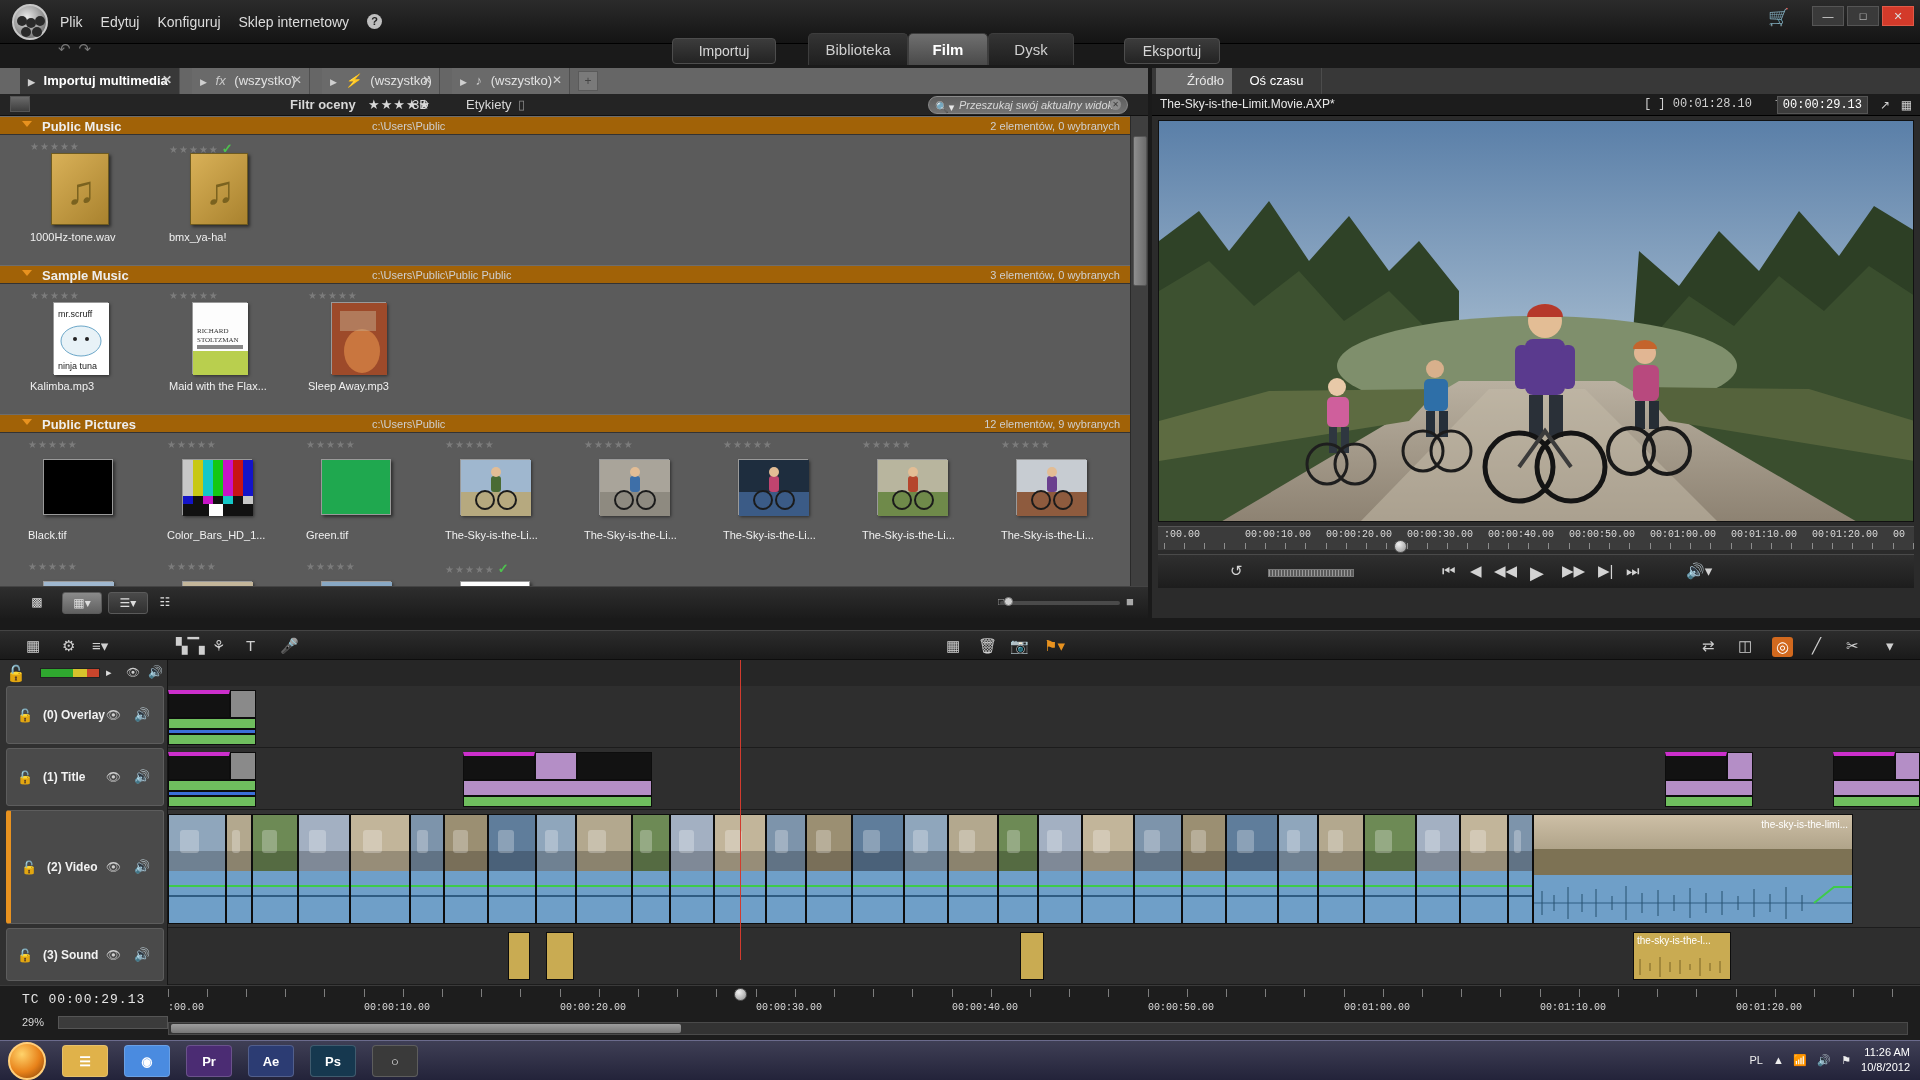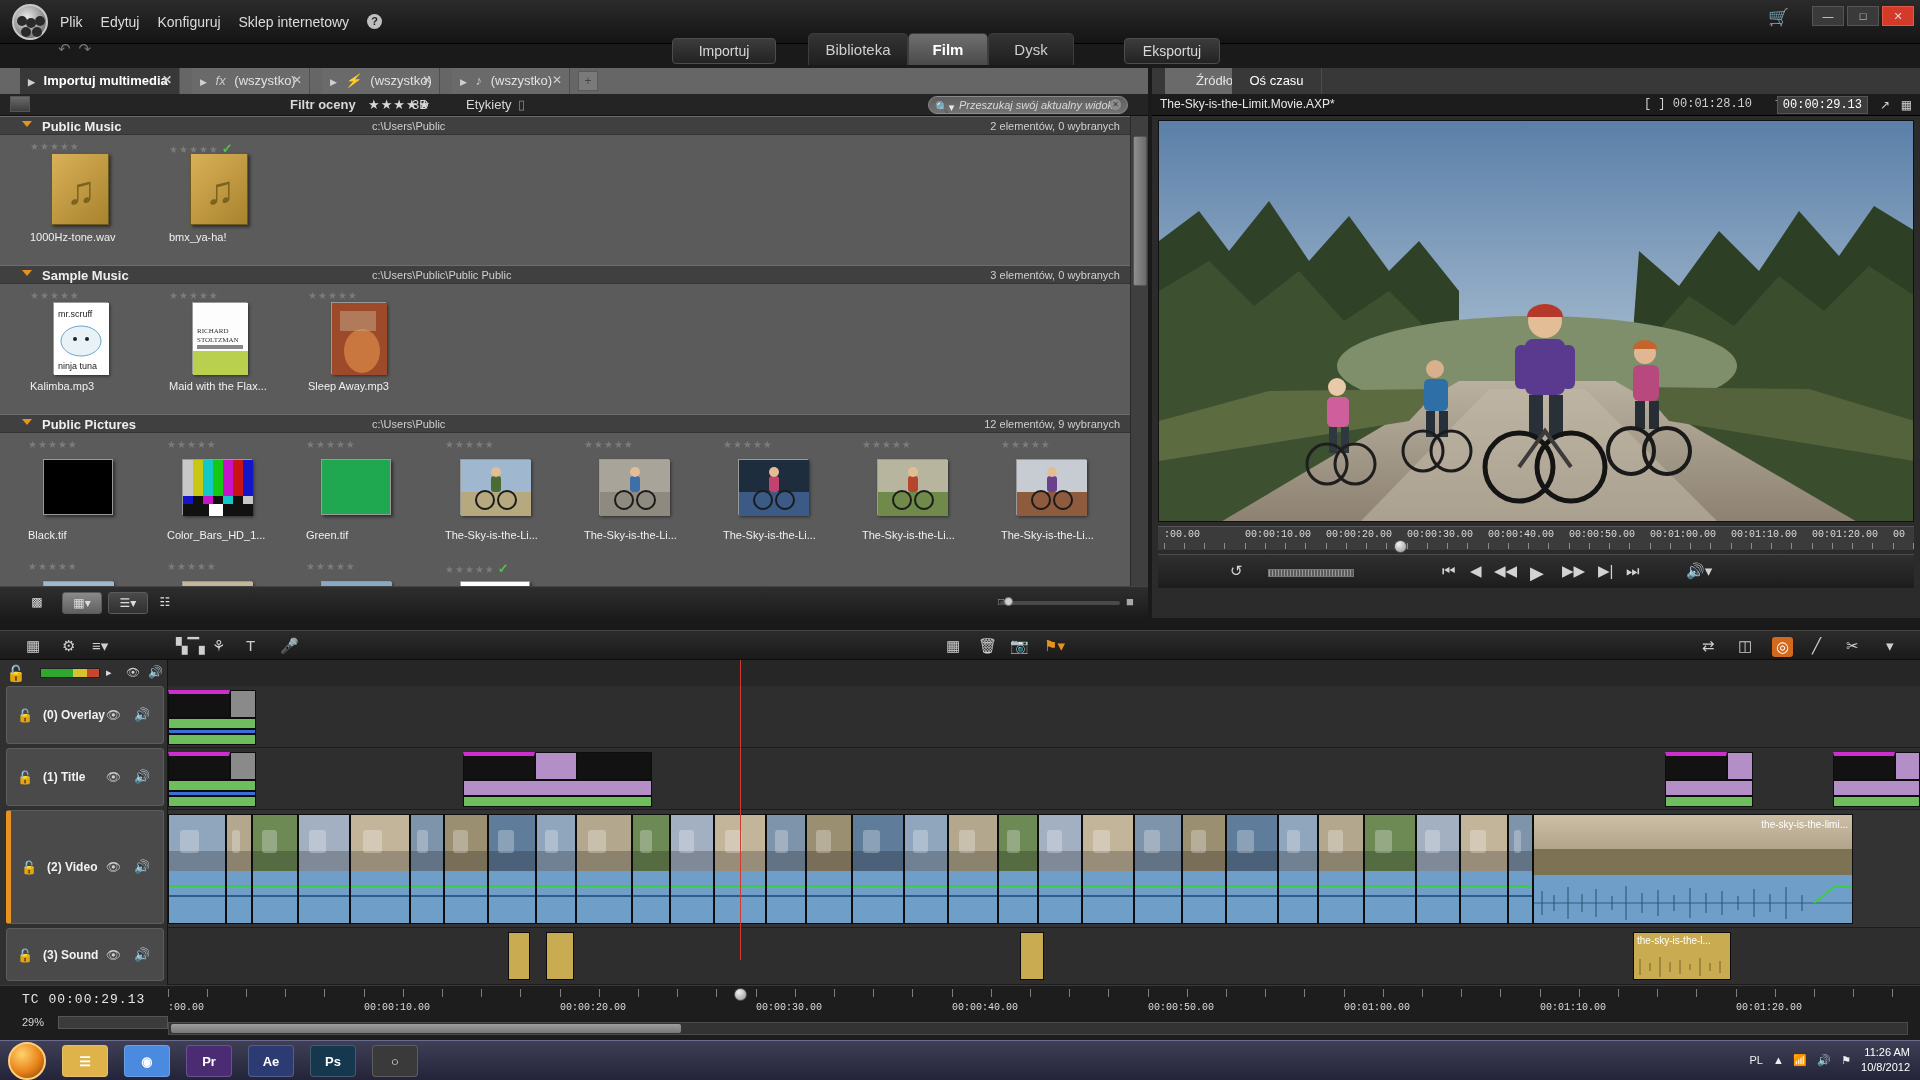--- a/index.html
+++ b/index.html
@@ -53,21 +53,21 @@
     background:linear-gradient(#5e5e5e,#727272); border:1px solid #8a8a8a; border-radius:9px;
     font-size:11px; font-style:italic; color:#d8d8d8; line-height:17px; padding-left:30px; }
   .searchbox .mag { position:absolute; left:6px; top:2px; font-size:11px; font-style:normal; color:#e8e8e8; }
   .searchbox .clr { position:absolute; right:6px; top:2px; width:11px; height:11px; border-radius:50%;
     background:#8d8d8d; color:#3a3a3a; font-size:8px; text-align:center; line-height:11px; font-style:normal; }
   .filtericon { position:absolute; left:10px; top:96px; width:20px; height:16px; }
 
   
   .library { position:absolute; left:0; top:116px; width:1148px; height:470px;
     background:#5b5b5b; overflow:hidden; }
-  .grouphdr { position:relative; width:1130px; height:19px; background:#404040;
+  .grouphdr { position:relative; width:1130px; height:19px; background:#a16207;
     border-top:1px solid #6d6d6d; border-bottom:1px solid #333; }
   .grouphdr .tri { position:absolute; left:22px; top:4px; width:0;height:0;
     border-left:5px solid transparent; border-right:5px solid transparent; border-top:6px solid #e8921f; }
   .grouphdr .gname { position:absolute; left:42px; top:2px; font-size:13px; font-weight:bold; color:#eee; }
   .grouphdr .gpath { position:absolute; left:372px; top:3px; font-size:11px; color:#cfcfcf; }
   .grouphdr .gcount { position:absolute; right:10px; top:3px; font-size:11px; color:#cfcfcf; }
   .groupbody { position:relative; height:130px; background:#5b5b5b; }
   .thumb { position:absolute; top:6px; width:100px; }
   .thumb .rate { font-size:10px; color:#7c7c7c; letter-spacing:1px; height:12px; }
   .thumb .check { color:#4ec24e; font-size:13px; font-weight:bold; margin-left:3px; }
@@ -510,21 +510,21 @@
     <div class="lfbtn" style="left:108px; width:40px;">☰▾</div>
     <div class="lfbtn" style="left:150px; width:30px; background:none; border:none;">☷</div>
     <span style="position:absolute; left:998px; top:9px; font-size:10px; color:#a8a8a8;">□</span>
     <div class="zoomslide"></div>
     <div class="zoomknob"></div>
     <span style="position:absolute; left:1126px; top:7px; font-size:13px; color:#a8a8a8;">■</span>
   </div>
 
   <div class="previewwrap">
     <div class="ptabs">
-      <div class="ptab" style="left:13px; width:100px;">Źródło</div>
+      <div class="ptab" style="left:4px; width:100px;">Źródło</div>
       <div class="ptab active" style="left:80px; width:90px;">Oś czasu</div>
     </div>
     <div class="phdr">
       <span class="pname">The-Sky-is-the-Limit.Movie.AXP*</span>
       <span class="pdur">[ ] 00:01:28.10</span>
       <span class="ptclbl">TC</span>
       <span class="ptc">00:00:29.13</span>
       <span class="picon" style="right:30px;">↗</span>
       <span class="picon" style="right:8px;">▦</span>
     </div>

